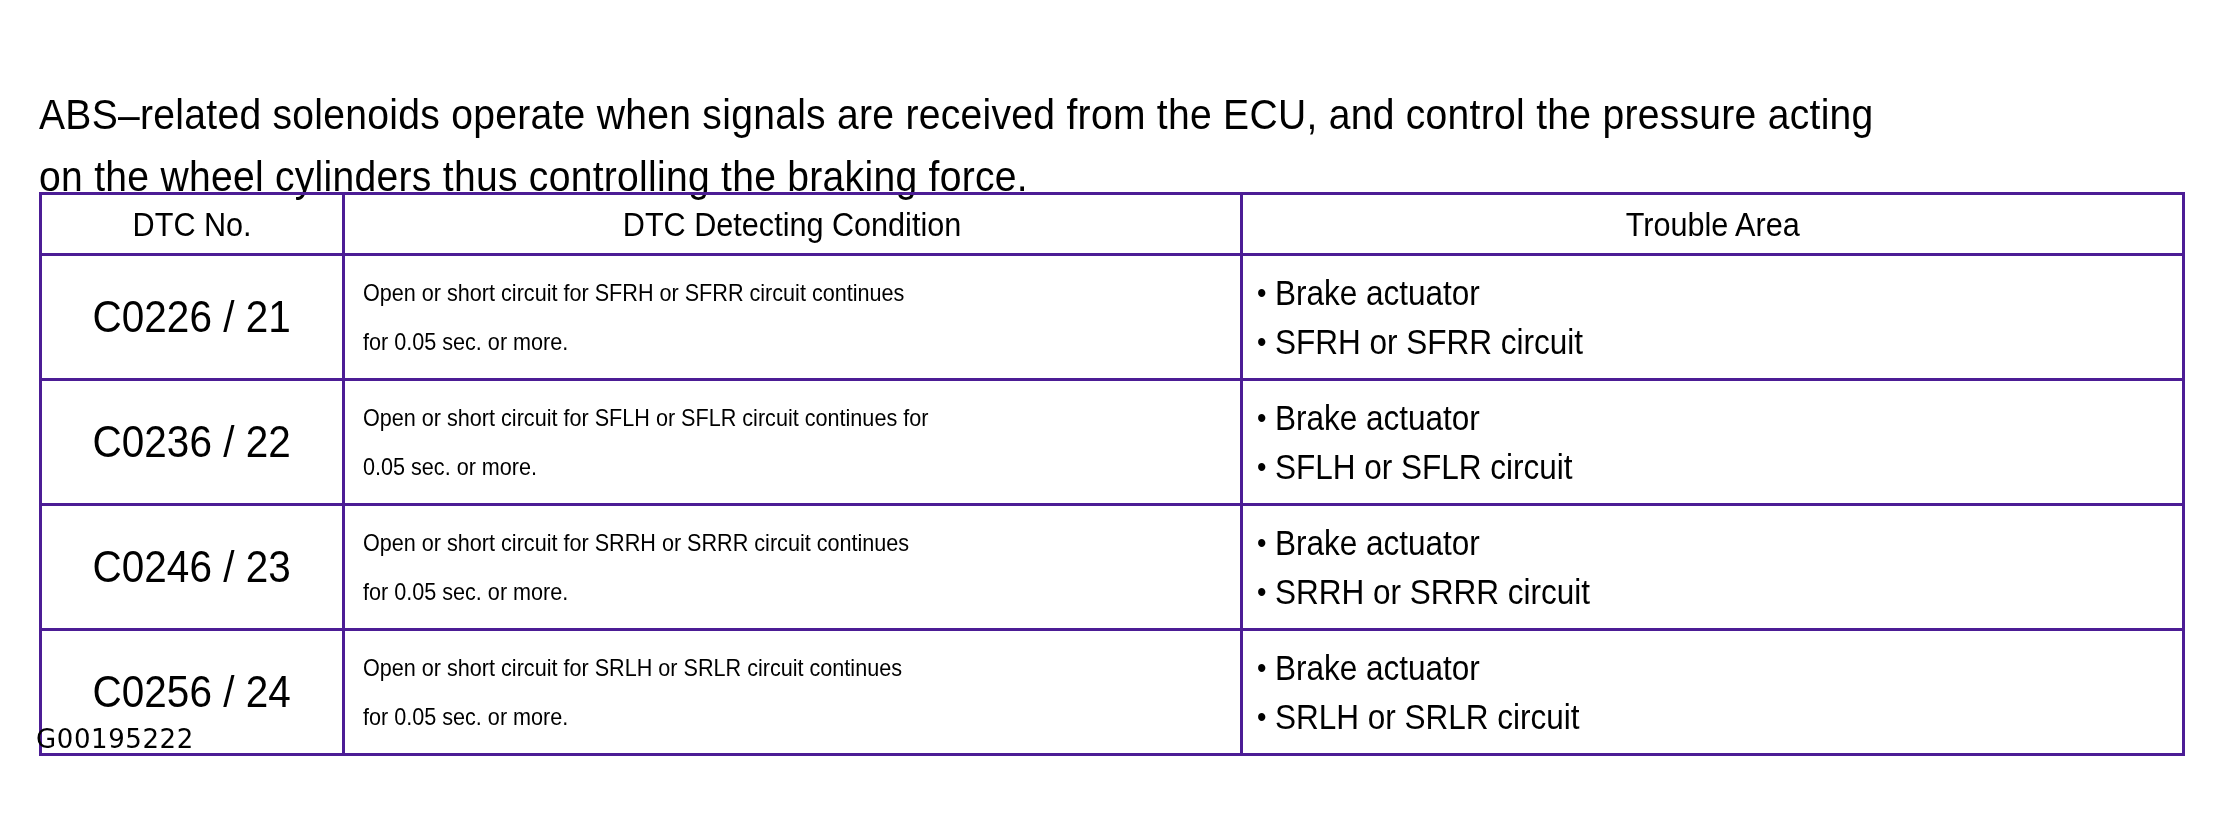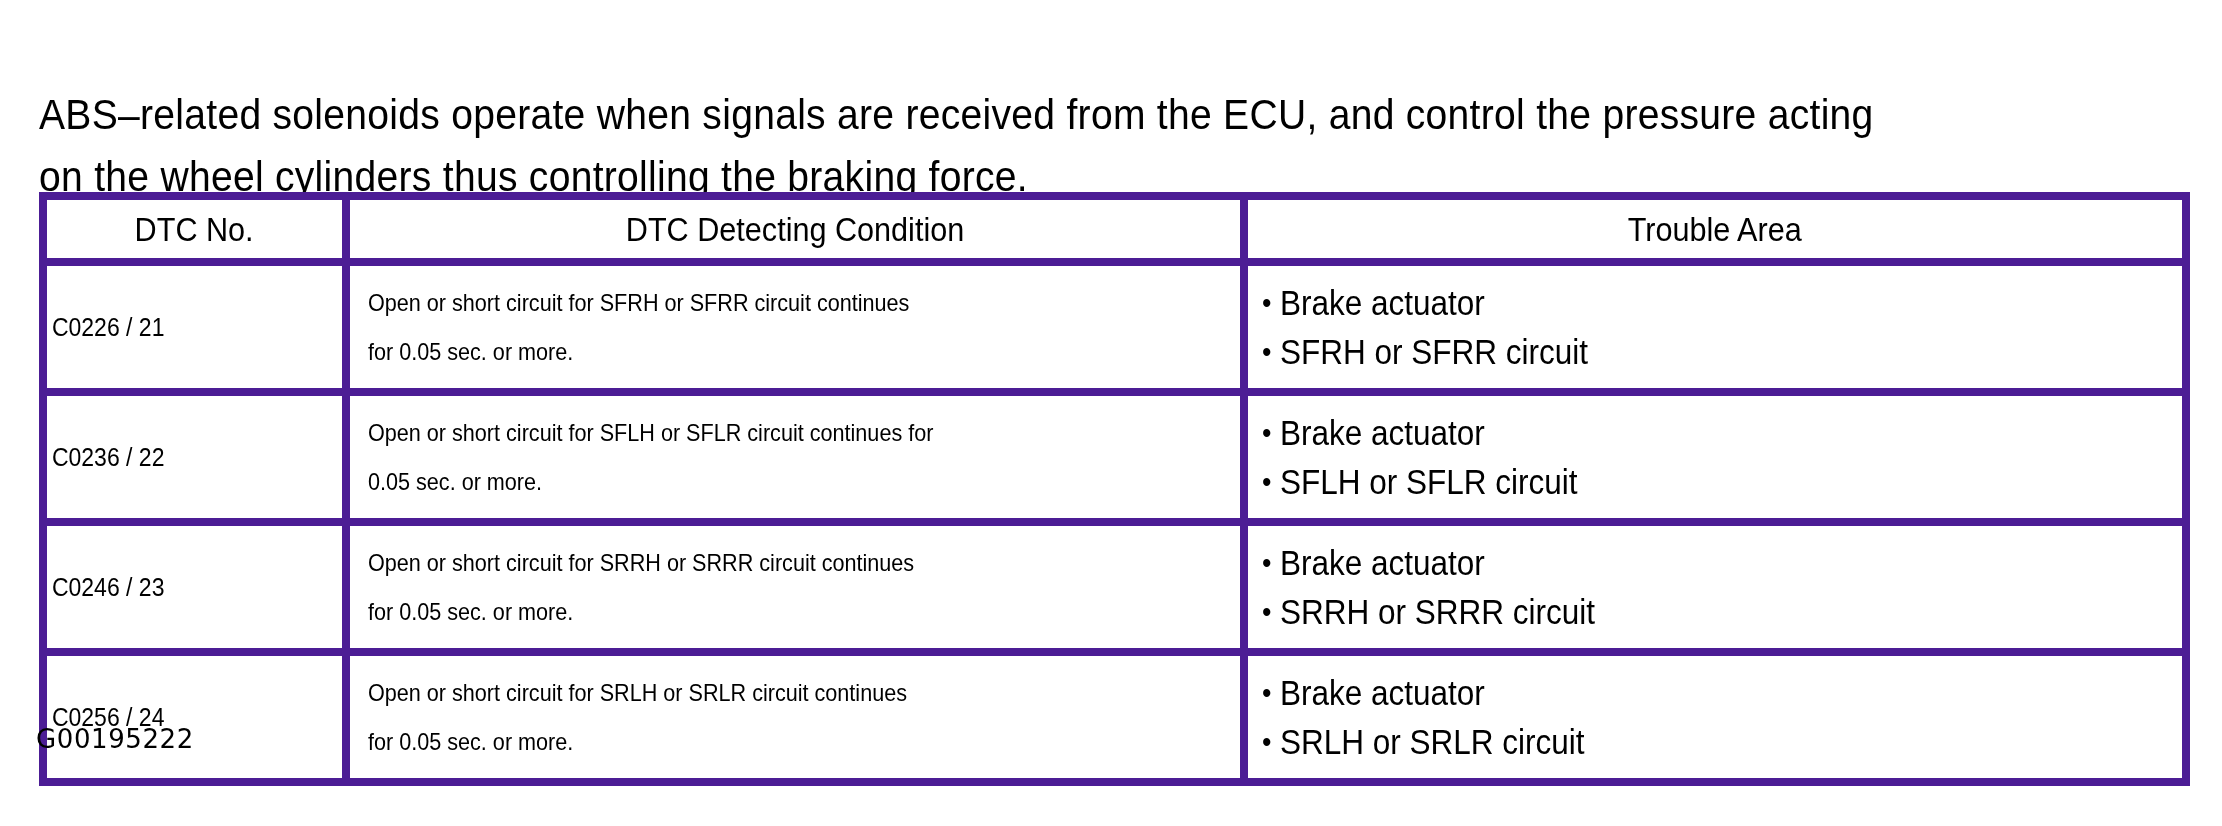--- a/index.html
+++ b/index.html
@@ -53,21 +53,21 @@
     table-layout: fixed;
     border: 3px solid #000;
   }
 
   .dtc-table col.c-no    { width: 303px; }
   .dtc-table col.c-cond  { width: 898px; }
   .dtc-table col.c-area  { width: 942px; }
 
   .dtc-table th,
   .dtc-table td {
-    border: 8px solid #4c1d95;
+    border: 3px solid #4c1d95;
     padding: 0;
     vertical-align: middle;
     color: #000;
   }
 
   
   .dtc-table thead th {
     height: 58px;
     font-weight: normal;
     font-size: 34px;
@@ -77,22 +77,22 @@
     display: inline-block;
     transform: scaleX(0.90);
     transform-origin: center center;
     white-space: nowrap;
   }
 
   
   .dtc-table tbody tr { height: 110px; }
 
   .cell-no {
-    text-align: left;
-    font-size: 25px;
+    text-align: center;
+    font-size: 44px;
   }
   .cell-no .code {
     display: inline-block;
     transform: scaleX(0.92);
     transform-origin: center center;
     white-space: nowrap;
   }
 
   .cell-cond {
     font-size: 24px;

